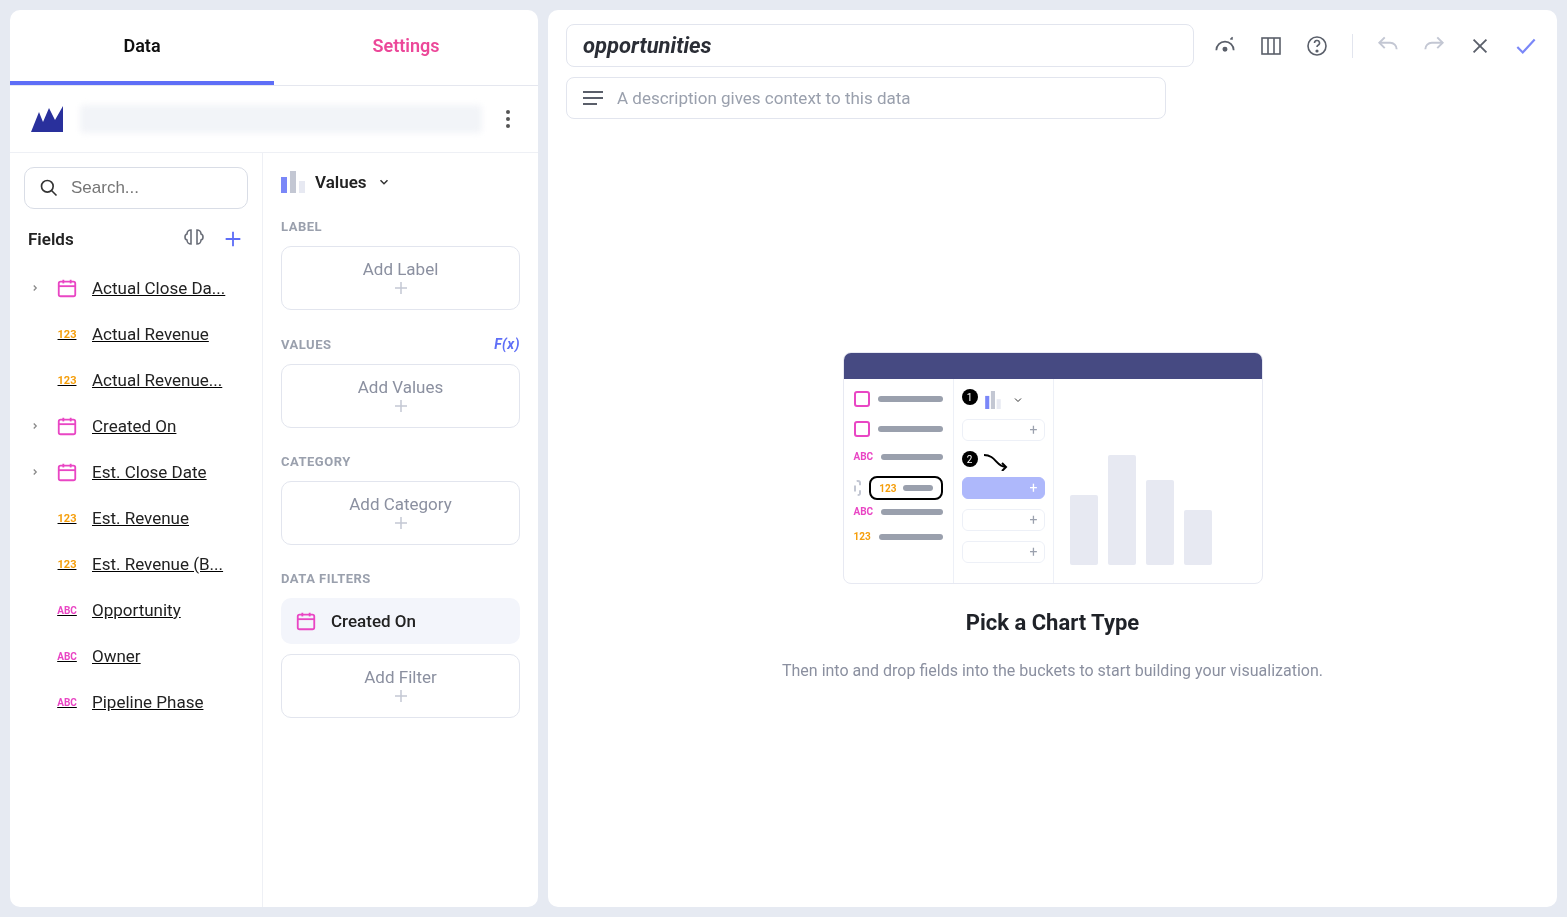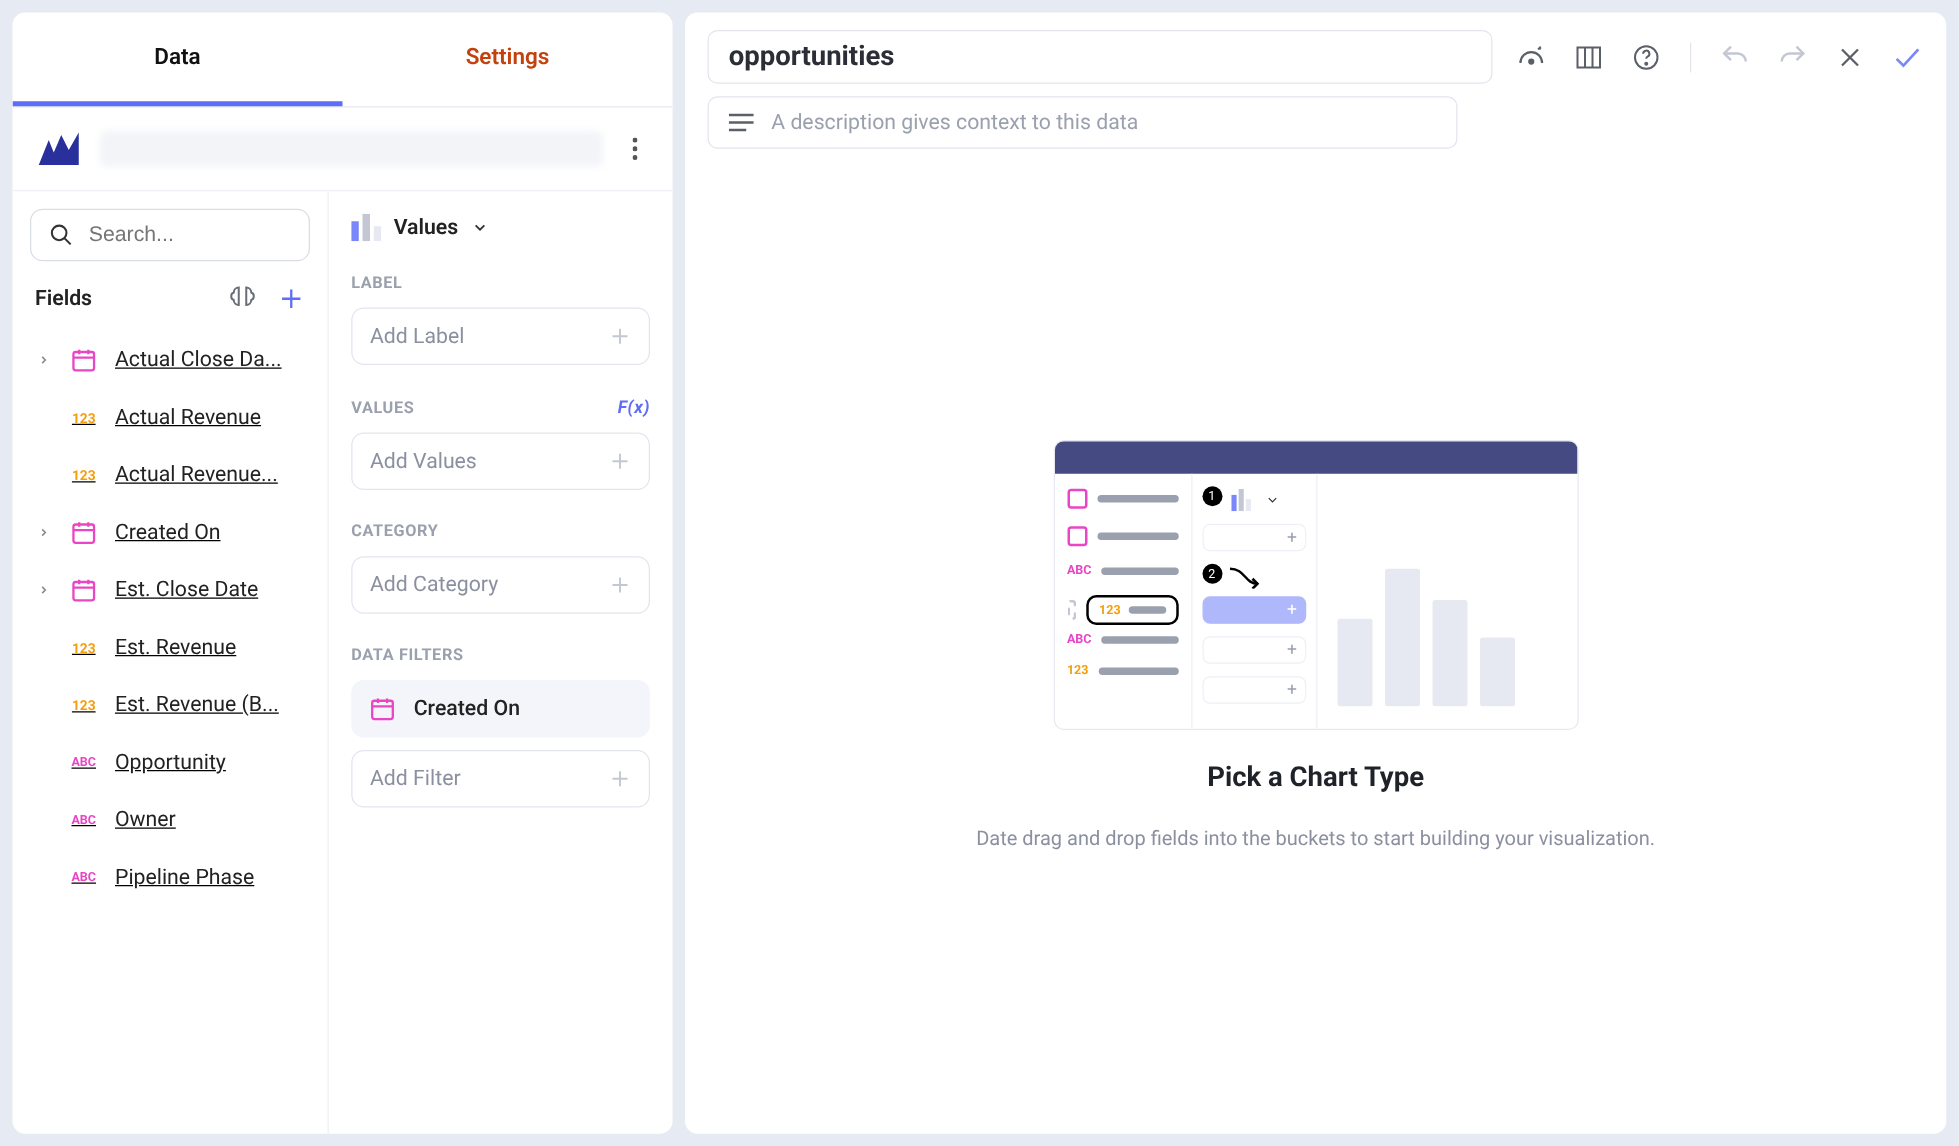--- a/index.html
+++ b/index.html
@@ -30,21 +30,21 @@
     height: 76px;
     border-bottom: 1px solid #e5e7ef;
   }
   .tab {
     flex: 1;
     display: flex;
     align-items: center;
     justify-content: center;
     font-size: 18px;
     font-weight: 600;
-    color: #c2410c;
+    color: #ec4899;
     cursor: pointer;
     border-bottom: 4px solid transparent;
   }
   .tab.active {
     color: #111;
     border-bottom: 4px solid #5e6ef7;
   }
   .ds-row {
     display: flex;
     align-items: center;
@@ -105,32 +105,32 @@
   .type-abc {color:#e946c4;font-size:10px;}
   .field-label {font-size:17px;color:#222;white-space:nowrap;overflow:hidden;text-overflow:ellipsis;flex:1;}
 
   .buckets-col {flex:1;padding:18px 18px 0 18px;overflow-y:auto;}
   .chart-type {display:flex;align-items:center;gap:10px;margin-bottom:26px;cursor:pointer;}
   .chart-label {font-size:17px;font-weight:600;color:#222;}
   .section-label {font-size:13px;font-weight:700;color:#9aa0ad;letter-spacing:0.5px;margin-bottom:12px;display:flex;align-items:center;justify-content:space-between;}
   .fx-link {color:#5e6ef7;font-style:italic;font-weight:700;cursor:pointer;font-size:14px;}
   .bucket {
     border:1px solid #e2e5ee;border-radius:10px;padding:12px 14px;margin-bottom:26px;
-    display:flex;align-items:center;justify-content:space-between;color:#8b90a0;font-size:17px;
+    display:flex;align-items:center;justify-content:space-between;color:#8b90a0;font-size:17px;flex-direction:column;
   }
   .bucket .plus{color:#c3c7d3;}
   .filter-chip {
     background:#f3f5fb;border-radius:10px;padding:12px 14px;margin-bottom:10px;
     display:flex;align-items:center;gap:14px;font-size:17px;color:#222;font-weight:500;
   }
   
   .right-panel {
     flex:1;background:#fff;border-radius:10px;display:flex;flex-direction:column;padding:14px 18px;
   }
-  .top-row {display:flex;align-items:center;gap:18px;margin-bottom:10px;}
+  .top-row {display:flex;align-items:center;gap:18px;margin-bottom:10px;font-style:italic;}
   .title-box {flex:1;border:1px solid #e2e5ee;border-radius:8px;padding:8px 16px;}
   .title-text{font-size:22px;font-weight:700;color:#2b2e36;}
   .toolbar {display:flex;align-items:center;gap:20px;}
   .tbtn{width:26px;height:26px;display:flex;align-items:center;justify-content:center;color:#5a5f6a;cursor:pointer;}
   .tbtn.disabled{color:#c3c7d3;cursor:default;}
   .tdiv{width:1px;height:24px;background:#e2e5ee;margin:0 2px;}
   .desc-box{border:1px solid #e2e5ee;border-radius:8px;padding:10px 16px;display:flex;align-items:center;gap:14px;margin-bottom:20px;width:600px;}
   .desc-text{color:#9aa0ad;font-size:17px;}
   .canvas{flex:1;display:flex;flex-direction:column;align-items:center;justify-content:center;gap:26px;}
   .canvas-title{font-size:22px;font-weight:700;color:#1f2228;}
@@ -525,16 +525,16 @@
           </div>
           <div class="illus-chart">
             <div class="bar" style="height:70px;"></div>
             <div class="bar" style="height:110px;"></div>
             <div class="bar" style="height:85px;"></div>
             <div class="bar" style="height:55px;"></div>
           </div>
         </div>
       </div>
       <div class="canvas-title">Pick a Chart Type</div>
-      <div class="canvas-sub">Date drag and drop fields into the buckets to start building your visualization.</div>
+      <div class="canvas-sub">Then into and drop fields into the buckets to start building your visualization.</div>
     </div>
   </div>
 </div>
 
 </body></html>

